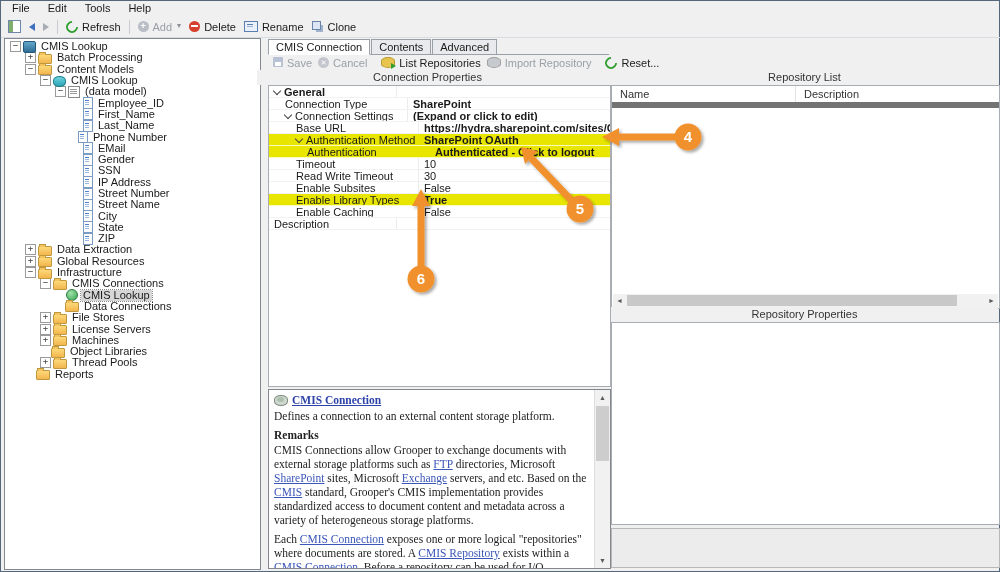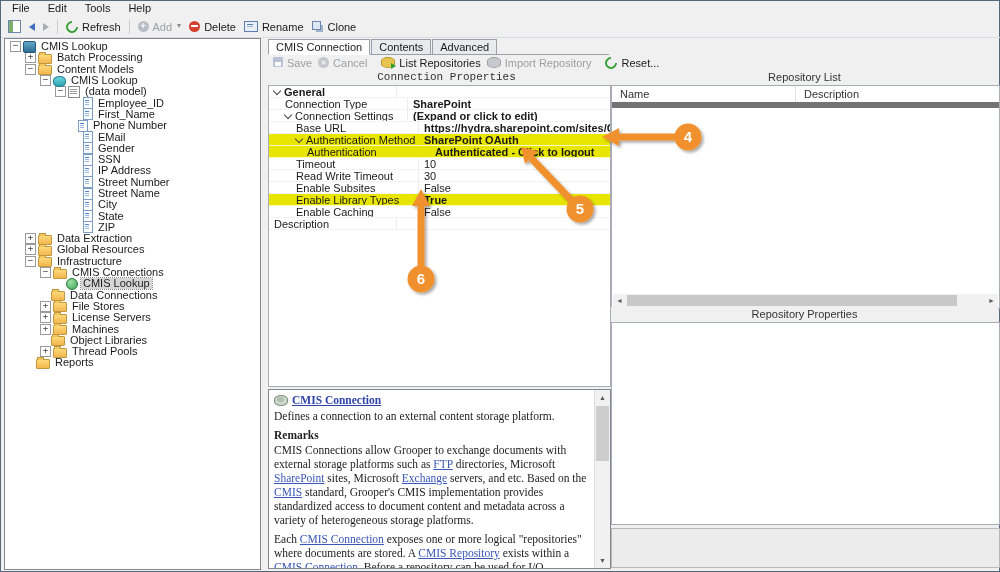--- a/index.html
+++ b/index.html
@@ -54,21 +54,21 @@
   .ti-field::before{content:"";position:absolute;left:1px;top:2px;width:4px;height:1px;background:#4f7fd0;box-shadow:0 2px 0 #9db8e0,0 4px 0 #9db8e0;}
   .ti-conn{width:10px;height:10px;border-radius:50%;background:radial-gradient(circle at 35% 30%,#9fe0a8,#3aa655);border:1px solid #2b7a3e;}
 
   
   .tabstrip{position:absolute;left:267px;top:38px;width:341px;height:15px;display:flex;border-bottom:1px solid #9aa0a8;}
   .tab{padding:1px 7px 0;border:1px solid #9aa0a8;border-bottom:none;background:#e8eaed;margin-right:1px;line-height:13px;white-space:nowrap;}
   .tab.active{background:#fff;position:relative;z-index:2;margin-bottom:-1px;border-bottom:1px solid #fff;}
   .subtoolbar{position:absolute;left:267px;top:54px;width:341px;height:15px;display:flex;align-items:center;padding-left:2px;}
   .subtoolbar .tbtn{padding:1px 3px;}
   .phead{position:absolute;height:15px;line-height:15px;text-align:center;color:#333;background:#f0f0f0;}
-  #props-header{left:275px;top:69px;width:341px;font-family:Liberation Mono, monospace;}
+  #props-header{left:256px;top:69px;width:341px;}
   #repolist-header{left:610px;top:69px;width:387px;}
   #repoprops-header{left:610px;top:306px;width:387px;}
 
   .grid-box{position:absolute;left:267px;top:84px;width:341px;height:300px;background:#fff;border:1px solid #a8adb3;}
   .grow{height:11px;display:flex;align-items:stretch;border-bottom:1px solid #f2f2f2;background:#fff;}
   .grow.hl{background:#e8e600;border-bottom:1px solid #fbfbc0;}
   .gname{width:122px;flex:none;display:flex;align-items:center;overflow:hidden;white-space:nowrap;border-right:1px solid #ececec;}
   .grow.hl .gname{border-right-color:transparent;}
   .gval{flex:1;display:flex;align-items:center;padding-left:5px;overflow:hidden;white-space:nowrap;}
   .chev{width:5px;height:5px;border-left:1px solid #444;border-bottom:1px solid #444;transform:rotate(-45deg);margin:-2px 4px 0 0;flex:none;}
@@ -178,20 +178,25 @@
       <div class="trow" style="padding-left: 65px;">
         <span style="width: 11px; flex: 0 0 auto;"></span>
         <span class="ti ti-field"></span>
         <span class="tlabel">Employee_ID</span>
       </div>
       <div class="trow" style="padding-left: 65px;">
         <span style="width: 11px; flex: 0 0 auto;"></span>
         <span class="ti ti-field"></span>
         <span class="tlabel">First_Name</span>
       </div>
+      <div class="trow" style="padding-left: 65px;">
+        <span style="width: 11px; flex: 0 0 auto;"></span>
+        <span class="ti ti-field"></span>
+        <span class="tlabel">Last_Name</span>
+      </div>
       <div class="trow" style="padding-left: 60px;">
         <span style="width: 11px; flex: 0 0 auto;"></span>
         <span class="ti ti-field"></span>
         <span class="tlabel">Phone Number</span>
       </div>
       <div class="trow" style="padding-left: 65px;">
         <span style="width: 11px; flex: 0 0 auto;"></span>
         <span class="ti ti-field"></span>
         <span class="tlabel">EMail</span>
       </div>
@@ -253,21 +258,21 @@
       <div class="trow" style="padding-left: 35px;">
         <span class="texp">−</span>
         <span class="ti ti-folder"></span>
         <span class="tlabel">CMIS Connections</span>
       </div>
       <div class="trow" style="padding-left: 50px;">
         <span style="width: 11px; flex: 0 0 auto;"></span>
         <span class="ti ti-conn"></span>
         <span class="tlabel sel">CMIS Lookup</span>
       </div>
-      <div class="trow" style="padding-left: 35px;">
+      <div class="trow" style="padding-left: 49px;">
         <span style="width: 11px; flex: 0 0 auto;"></span>
         <span class="ti ti-folder"></span>
         <span class="tlabel">Data Connections</span>
       </div>
       <div class="trow" style="padding-left: 35px;">
         <span class="texp">+</span>
         <span class="ti ti-folder"></span>
         <span class="tlabel">File Stores</span>
       </div>
       <div class="trow" style="padding-left: 35px;">

